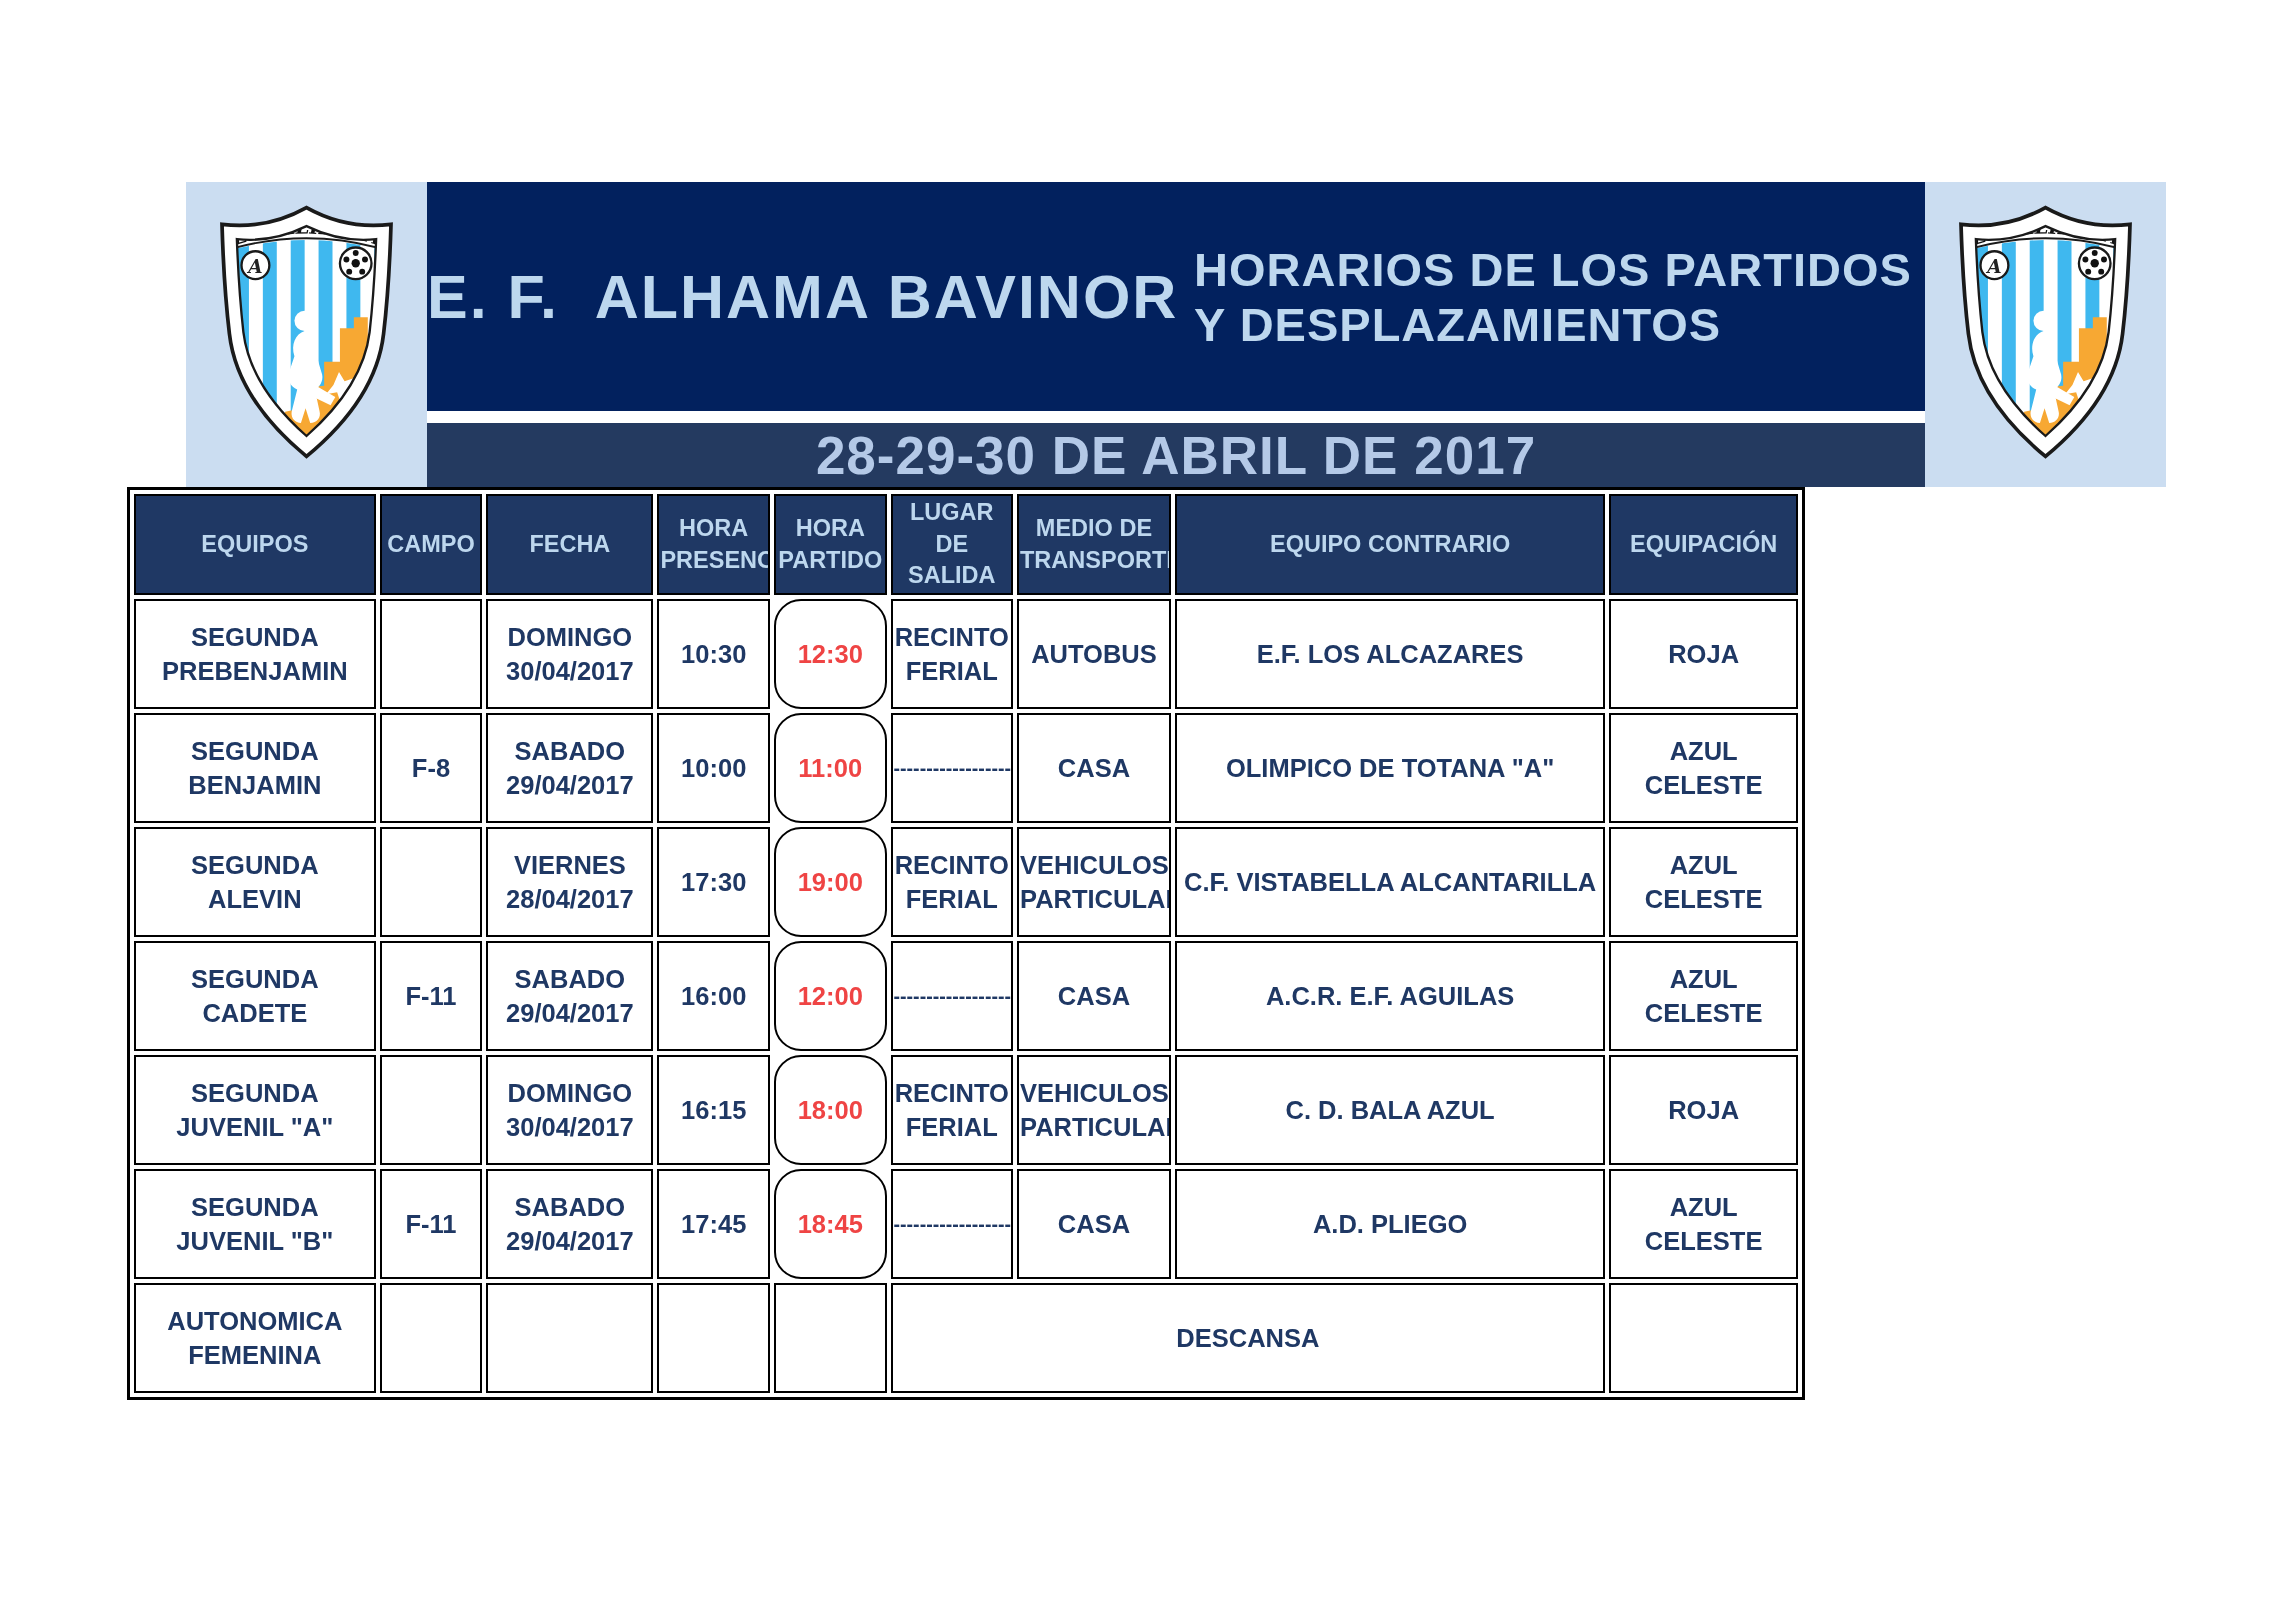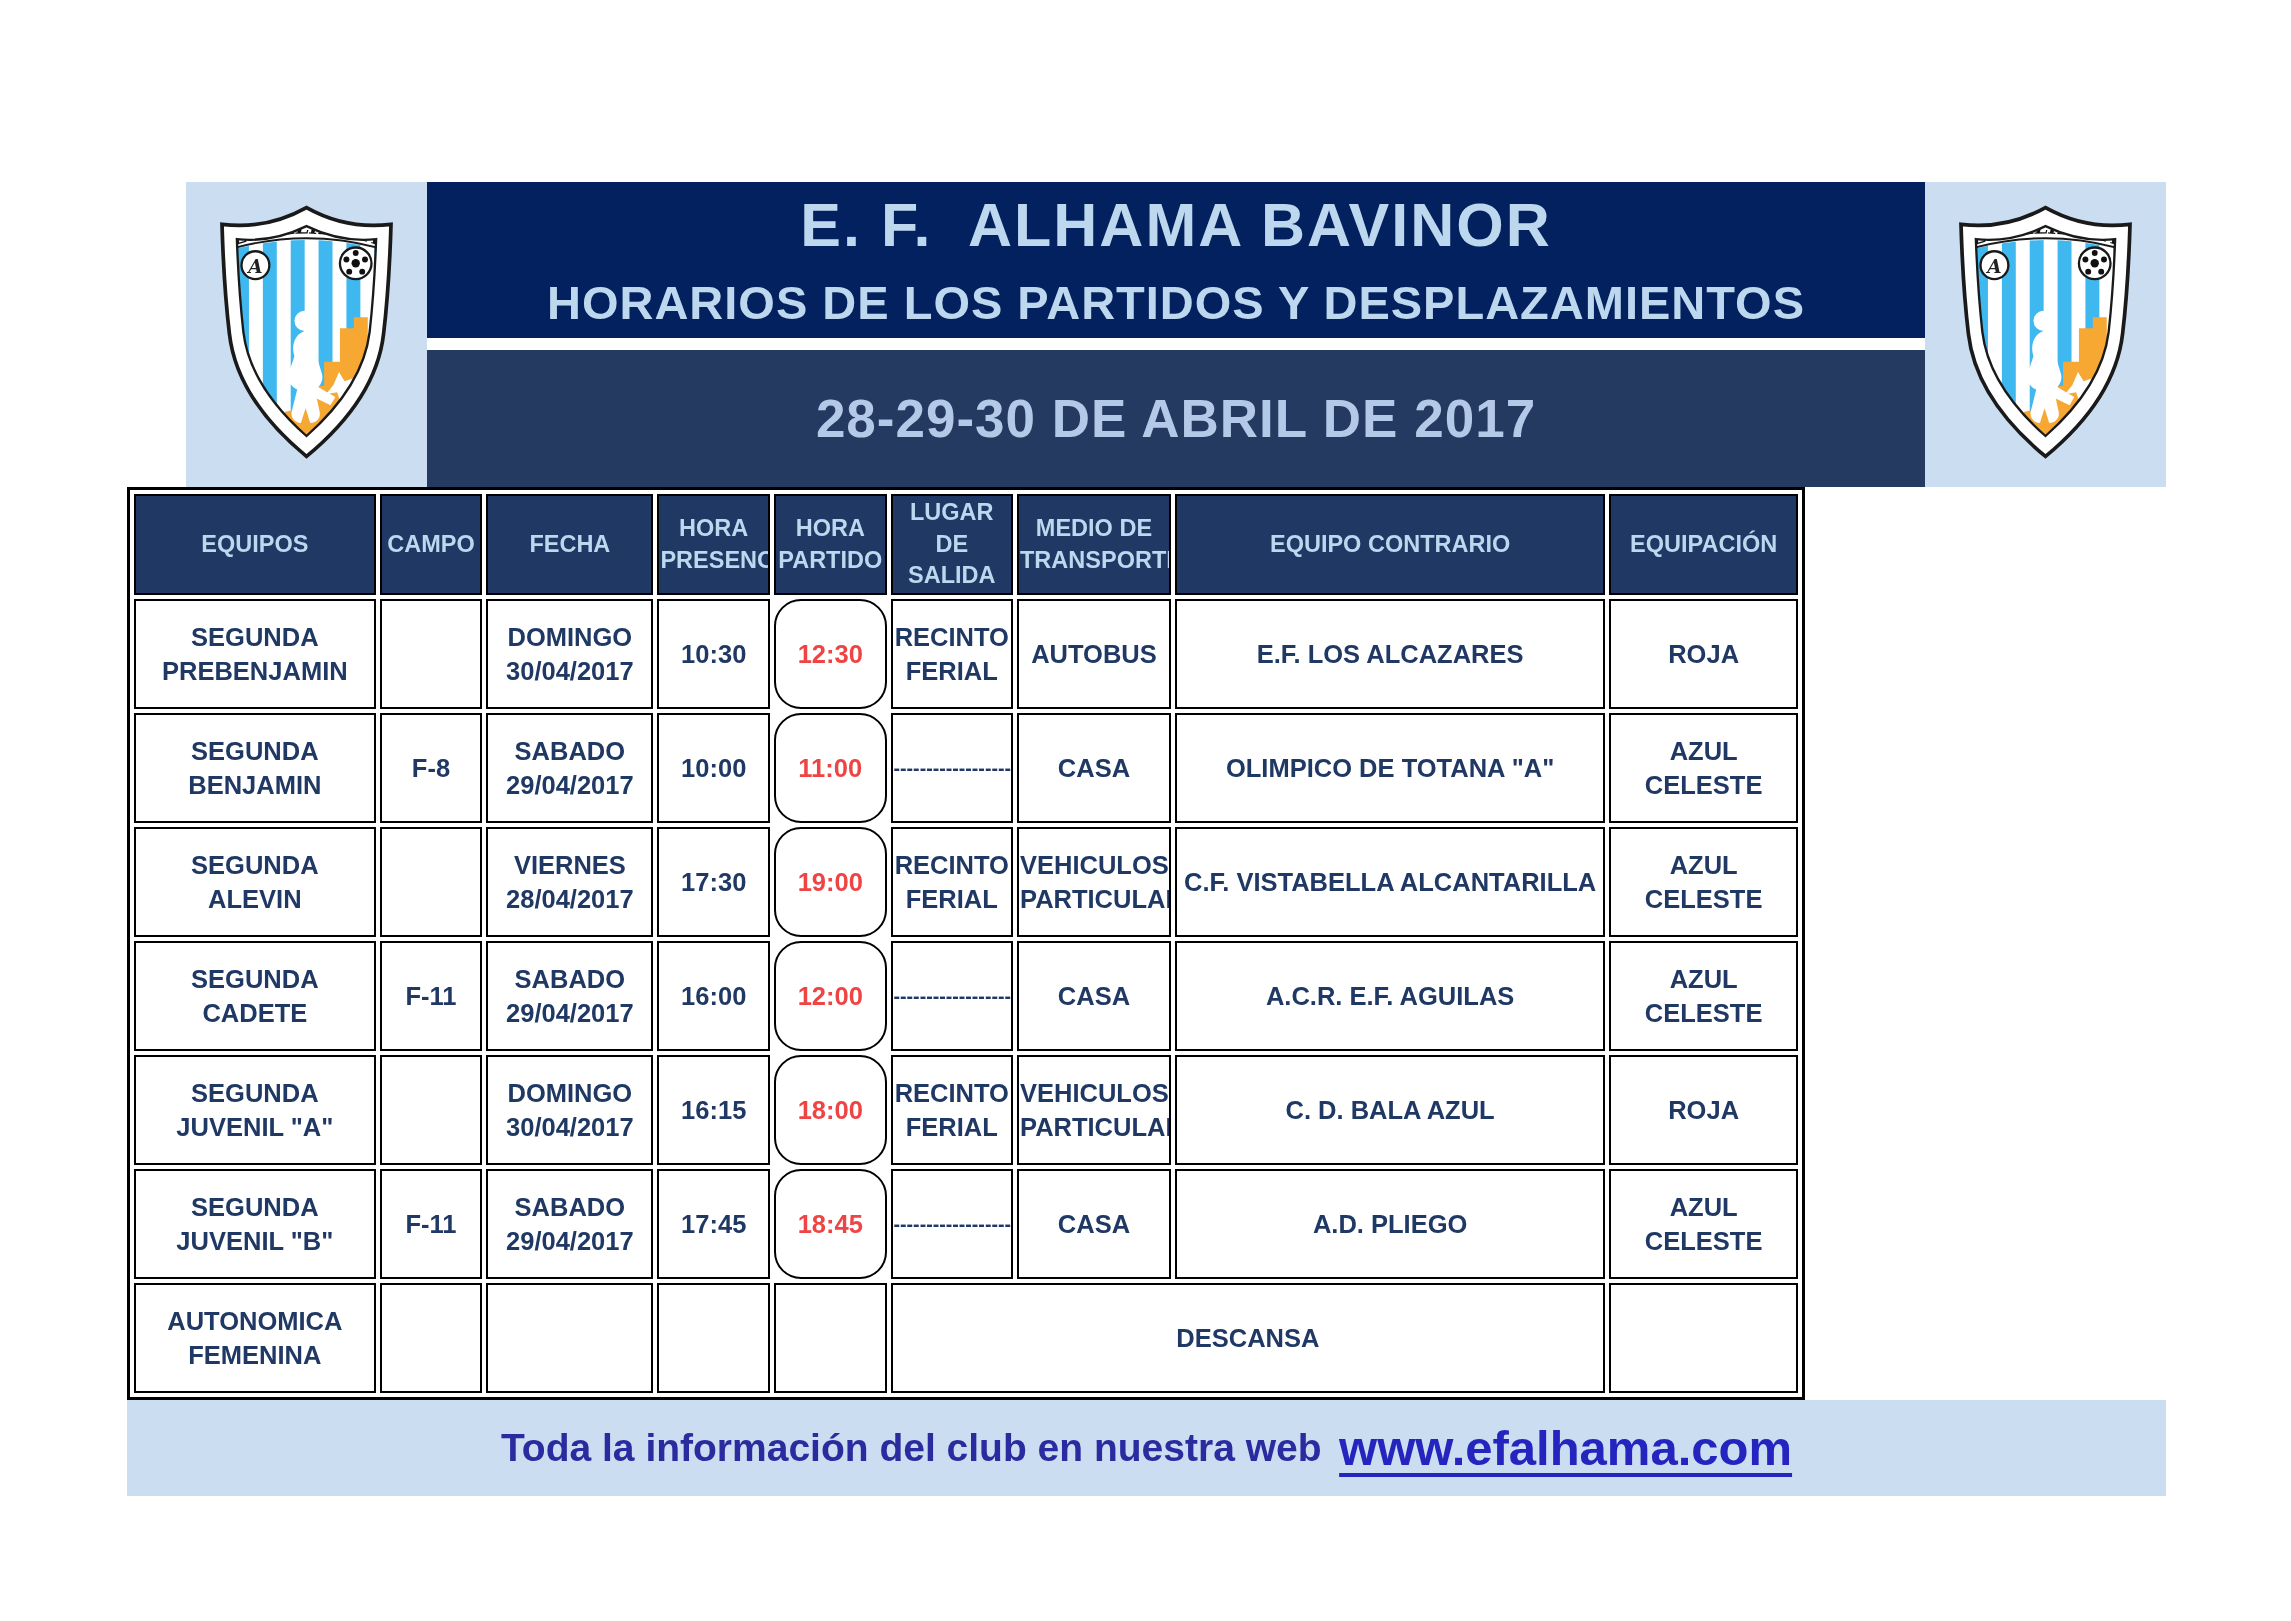--- a/index.html
+++ b/index.html
@@ -8,21 +8,21 @@
 
   
   .panel{position:absolute;top:182px;width:241px;height:305px;background:#CBDDF1;
          display:flex;justify-content:center;align-items:flex-start;padding-top:0;}
   .panel-left{left:186px;}
   .panel-right{left:1925px;}
   .crest{margin-top:19.6px;}
 
   .header-center{position:absolute;left:427px;top:182px;width:1498px;height:305px;
                  display:flex;flex-direction:column;}
-  .title-band{height:156px;background:#02215E;display:flex;flex-direction:column;
+  .title-band{height:229px;background:#02215E;display:flex;
               align-items:center;justify-content:center;gap:15.7px;}
   .club-title{color:#BDD7EE;font-size:61px;font-weight:bold;white-space:pre;letter-spacing:2px;}
   .subtitle{color:#BDD7EE;font-size:47px;font-weight:bold;letter-spacing:1px;}
   .date-band{flex:1;background:#243A60;display:flex;align-items:center;justify-content:center;margin-top:12px;}
   .date-range{color:#B4C9E7;font-size:53px;font-weight:bold;letter-spacing:1px;}
 
   
   .table-wrap{position:absolute;left:127px;top:487px;width:1678px;height:913px;
               border:3.9px solid #000;background:#ffffff;box-sizing:border-box;}
   table{width:100%;height:100%;border-collapse:separate;border-spacing:4.9px;table-layout:fixed;}
@@ -274,19 +274,15 @@
           <td></td>
           <td></td>
           <td></td>
           <td colspan="3">DESCANSA</td>
           <td></td>
         </tr>
       </tbody>
     </table>
   </div>
 
-  <div class="footer">
-    <span class="footer-text">Toda la información del club en nuestra web</span>
-    <a class="footer-url">www.efalhama.com</a>
-  </div>
 
 </div>
 
 
 </body></html>

